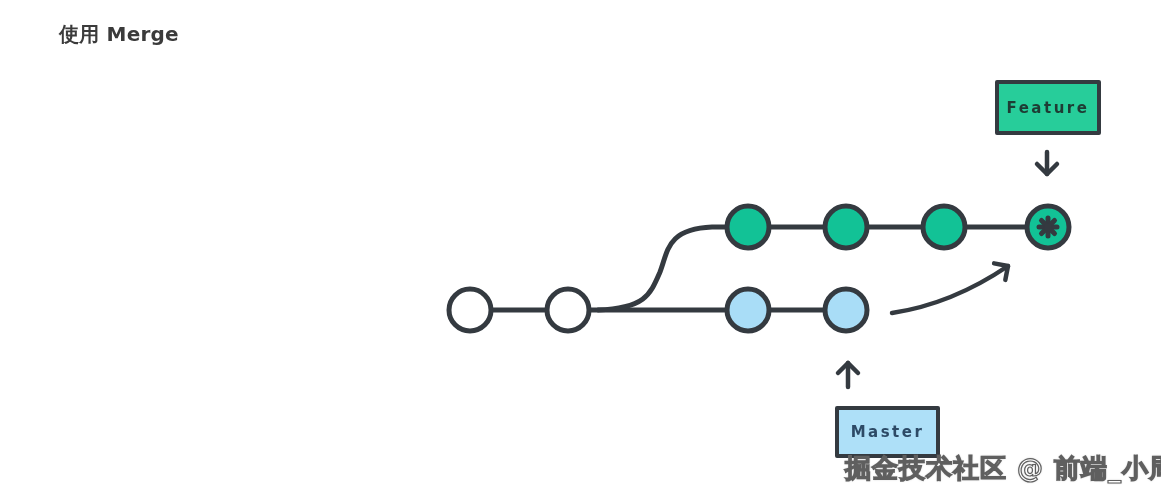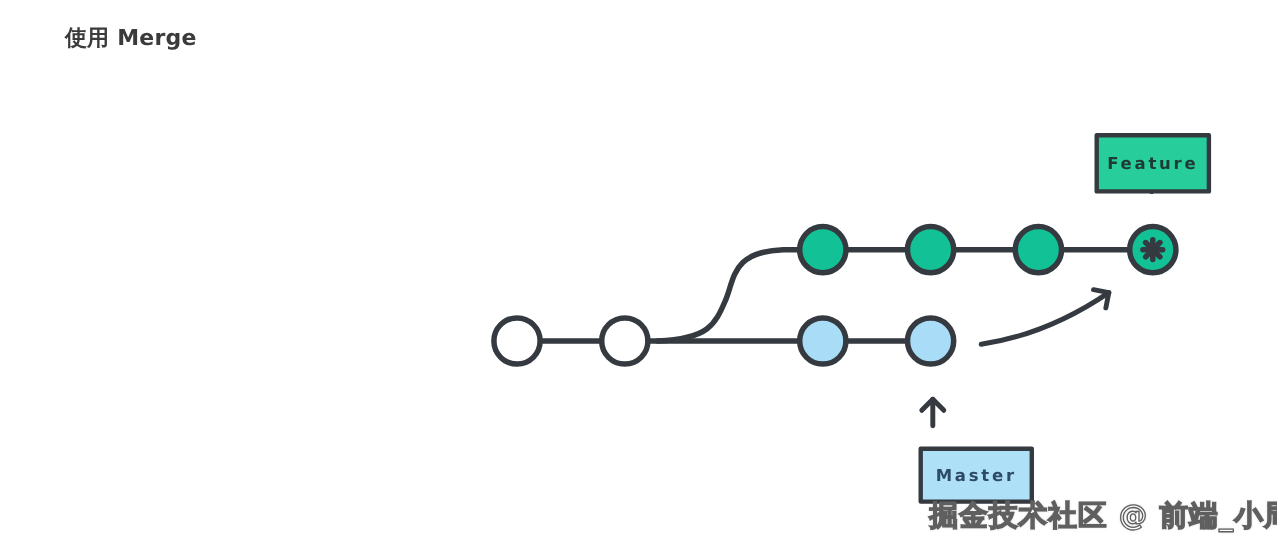--- a/index.html
+++ b/index.html
@@ -54,21 +54,20 @@
     justify-content: center;
     font-size: 15px;
     font-weight: bold;
     letter-spacing: 2.5px;
   }
   .feature-box {
     left: 995px; top: 80px;
     width: 106px; height: 55px;
     background: var(--feature-fill, #27cd9a);
     color: var(--feature-text, #1e3c34);
-    margin-top: 41px;
   }
   .master-box {
     left: 795px; top: 406px;
     width: 105px; height: 52px;
     background: var(--master-fill, #aee0f8);
     color: var(--master-text, #2d4a66);
     margin-left: 40px;
   }
   .watermark {
     position: absolute;

